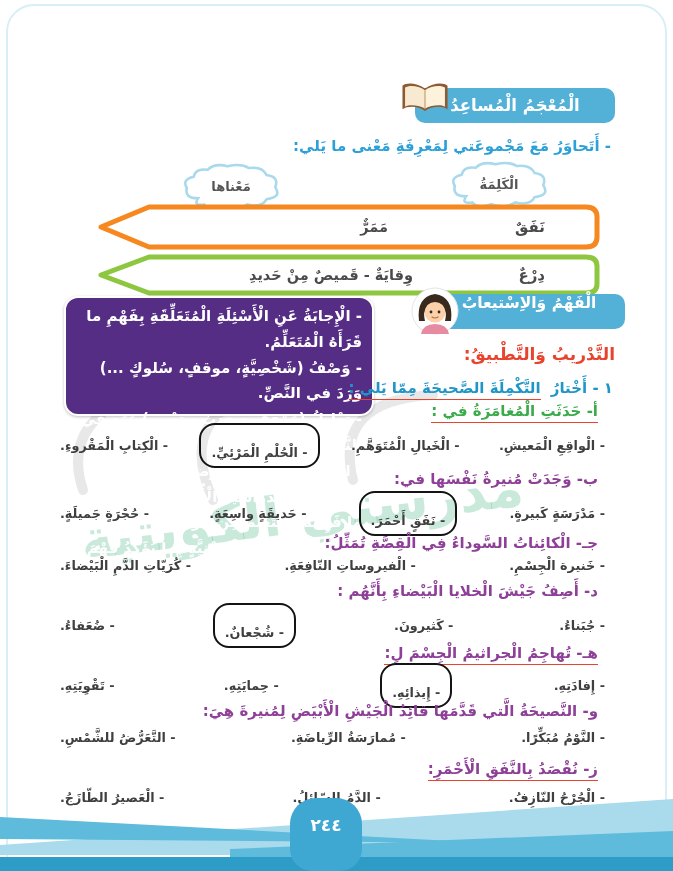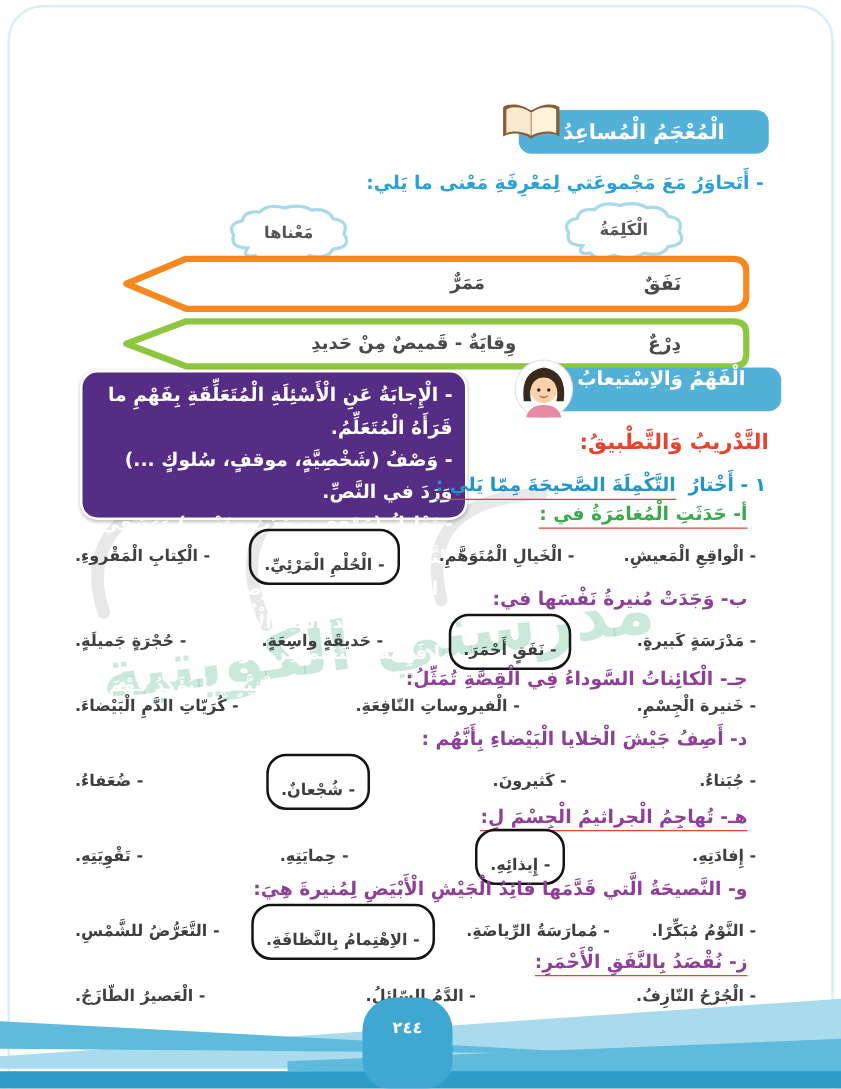--- a/index.html
+++ b/index.html
@@ -101,21 +101,21 @@
     font-size:54px; font-weight:bold; color:rgba(98,190,150,.34);
     pointer-events:none; white-space:nowrap;
   }
   .swoosh { position:absolute; pointer-events:none; opacity:.16; }
   
   .footer-art { position:absolute; bottom:0; left:0; }
   .page-pill {
     position:absolute; top:798px; right:311px; width:72px; height:73px;
     background:#3fa8d2; border-radius:26px 26px 22px 22px;
     display:flex; justify-content:center; color:#fff;
-    font-size:13px; font-weight:bold; padding-top:17px;
+    font-size:17px; font-weight:bold; padding-top:17px;
   }
 </style>
 </head>
 <body>
 
 <div class="page">
   <div class="frame"></div>
 
   <svg class="swoosh" style="top:370px;right:60px" width="560" height="140" viewBox="0 0 560 140">
     <path d="M30 120 Q10 60 70 30 M160 130 Q120 40 220 20 M300 110 Q280 30 380 25" stroke="#777" stroke-width="10" fill="none" stroke-linecap="round"></path>
@@ -225,21 +225,20 @@
       <div class="opt-row" style="top: 670px;">
         <span class="opt">- إِفادَتِهِ.</span>
         <span class="opt circled">- إِيذائِهِ.</span>
         <span class="opt">- حِمايَتِهِ.</span>
         <span class="opt">- تَقْوِيَتِهِ.</span>
       </div>
       <div class="sub-prompt " style="top: 702px;"><span>و- النَّصيحَةُ الَّتي قَدَّمَها قائِدُ الْجَيْشِ الْأَبْيَضِ لِمُنيرةَ هِيَ:</span></div>
       <div class="opt-row" style="top: 730px;">
         <span class="opt">- النَّوْمُ مُبَكِّرًا.</span>
         <span class="opt">- مُمارَسَةُ الرِّياضَةِ.</span>
-        <span class="opt circled">- الاِهْتِمامُ بِالنَّظافَةِ.</span>
         <span class="opt">- التَّعَرُّضُ للشَّمْسِ.</span>
       </div>
       <div class="sub-prompt ul" style="top: 760px;"><span class="redline">ز- نُقْصَدُ بِالنَّفَقِ الْأَحْمَرِ:</span></div>
       <div class="opt-row" style="top: 790px;">
         <span class="opt">- الْجُرْحُ النّازِفُ.</span>
         <span class="opt">- الدَّمُ السّائِلُ.</span>
         <span class="opt">- الْعَصيرُ الطّازَجُ.</span>
       </div>
     </div>
 

